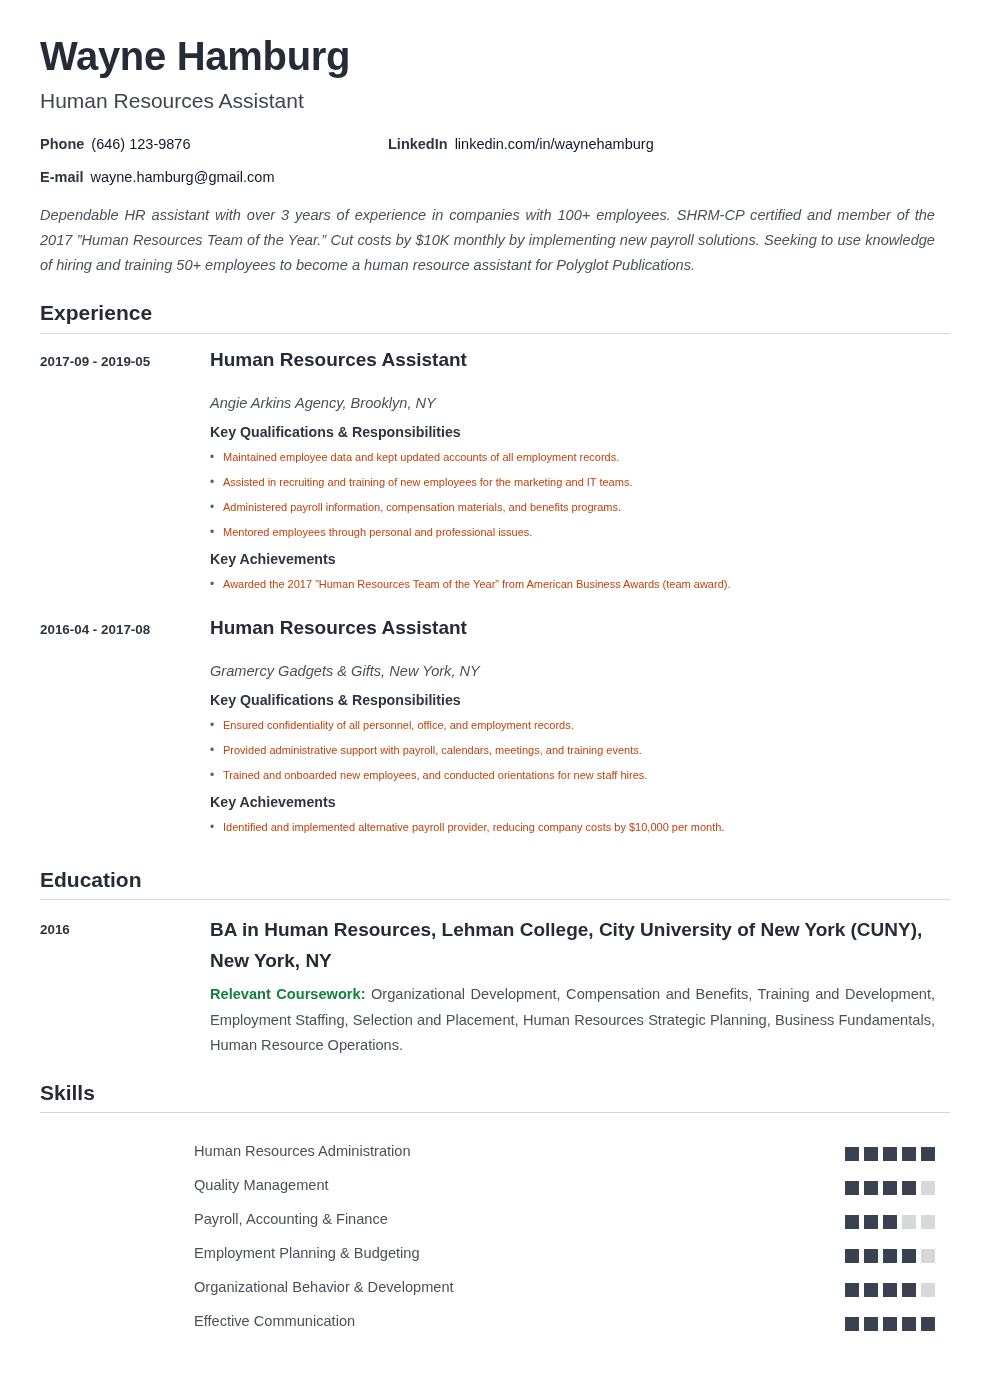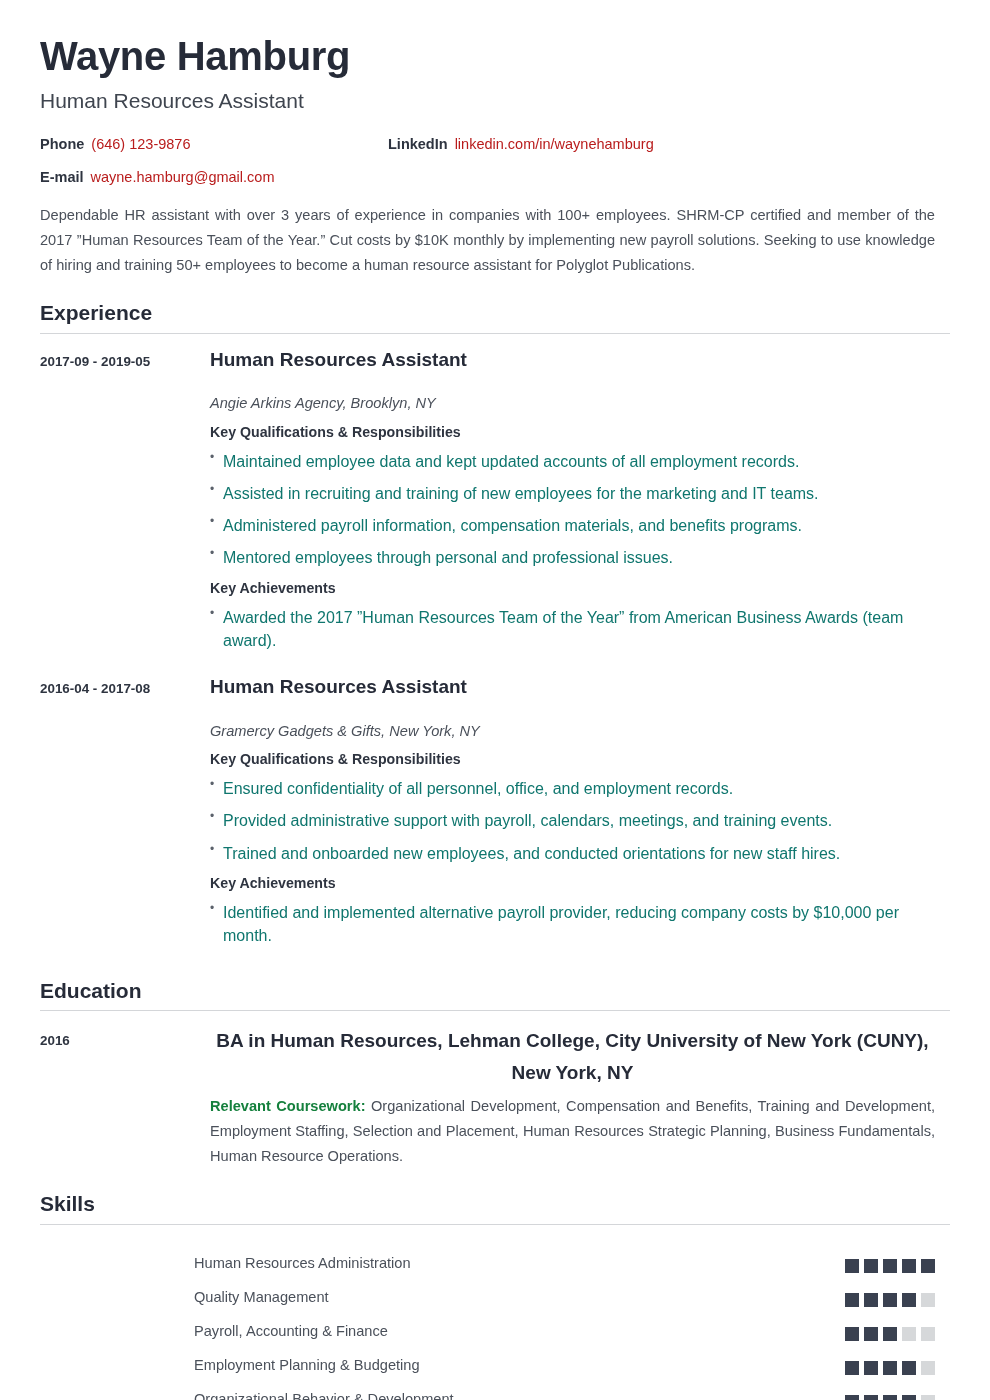--- a/index.html
+++ b/index.html
@@ -52,31 +52,32 @@
     align-items: baseline;
   }
   .contact-cell.left { width: 348px; flex: none; }
   .contact-label {
     font-weight: bold;
     color: #2e3440;
     margin-right: 7px;
     white-space: nowrap;
   }
   .contact-value {
-    color: #b91c1c;
+    color: #0f172a;
     white-space: nowrap;
   }
 
   
   .summary {
     font-size: 14.6px;
     line-height: 1.72;
     color: #4a505a;
     text-align: justify;
     margin: 14px 0 0 0;
+    font-style: italic;
   }
 
   
   .section { margin-top: 22px; }
   .section-heading {
     font-size: 21px;
     font-weight: bold;
     color: #262b38;
     margin: 16px 0 7px 0;
     line-height: 1.2;
@@ -125,22 +126,22 @@
     color: #2e3440;
     line-height: 1.2;
     margin: 0 0 9px 0;
   }
   ul.bullets {
     list-style: none;
     margin: 0 0 9px 0;
     padding: 0;
   }
   ul.bullets li {
-    font-size: 16px;
-    color: #0f766e;
+    font-size: 11px;
+    color: #c2410c;
     line-height: 1.45;
     padding-left: 13px;
     position: relative;
     margin-bottom: 9px;
   }
   ul.bullets li:last-child { margin-bottom: 0; }
   ul.bullets li::before {
     content: "\2022";
     position: absolute;
     left: 0;
@@ -150,21 +151,20 @@
   }
   .achievements-block { margin-top: 10px; }
 
   
   .edu-title {
     font-size: 19px;
     font-weight: bold;
     color: #262b38;
     line-height: 1.65;
     margin: 0 0 6px 0;
-    text-align: center;
   }
   .edu-coursework {
     font-size: 14.6px;
     color: #4a505a;
     line-height: 1.72;
     text-align: justify;
   }
   .edu-coursework .cw-label {
     font-weight: bold;
     color: #15803d;

